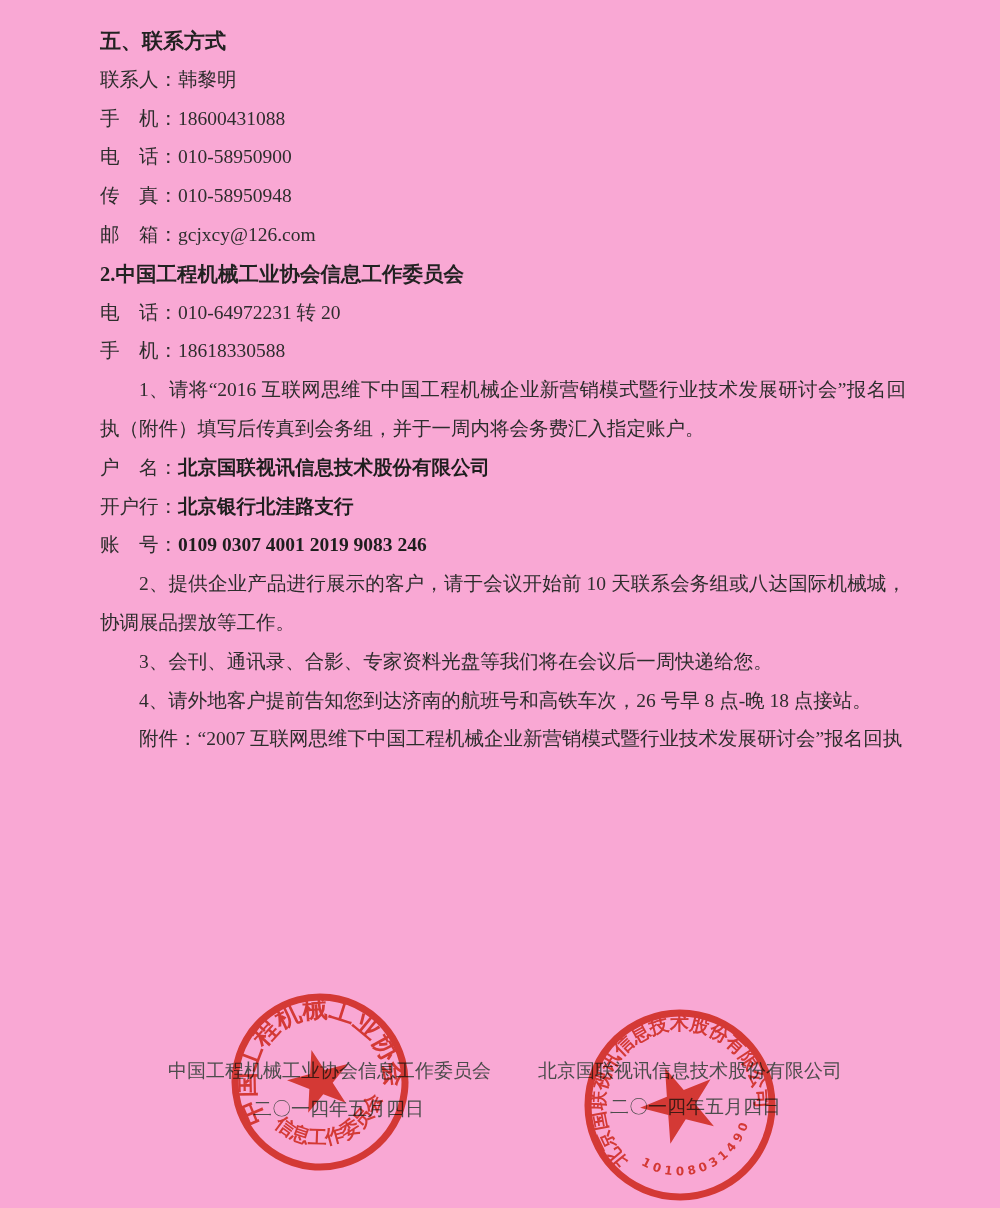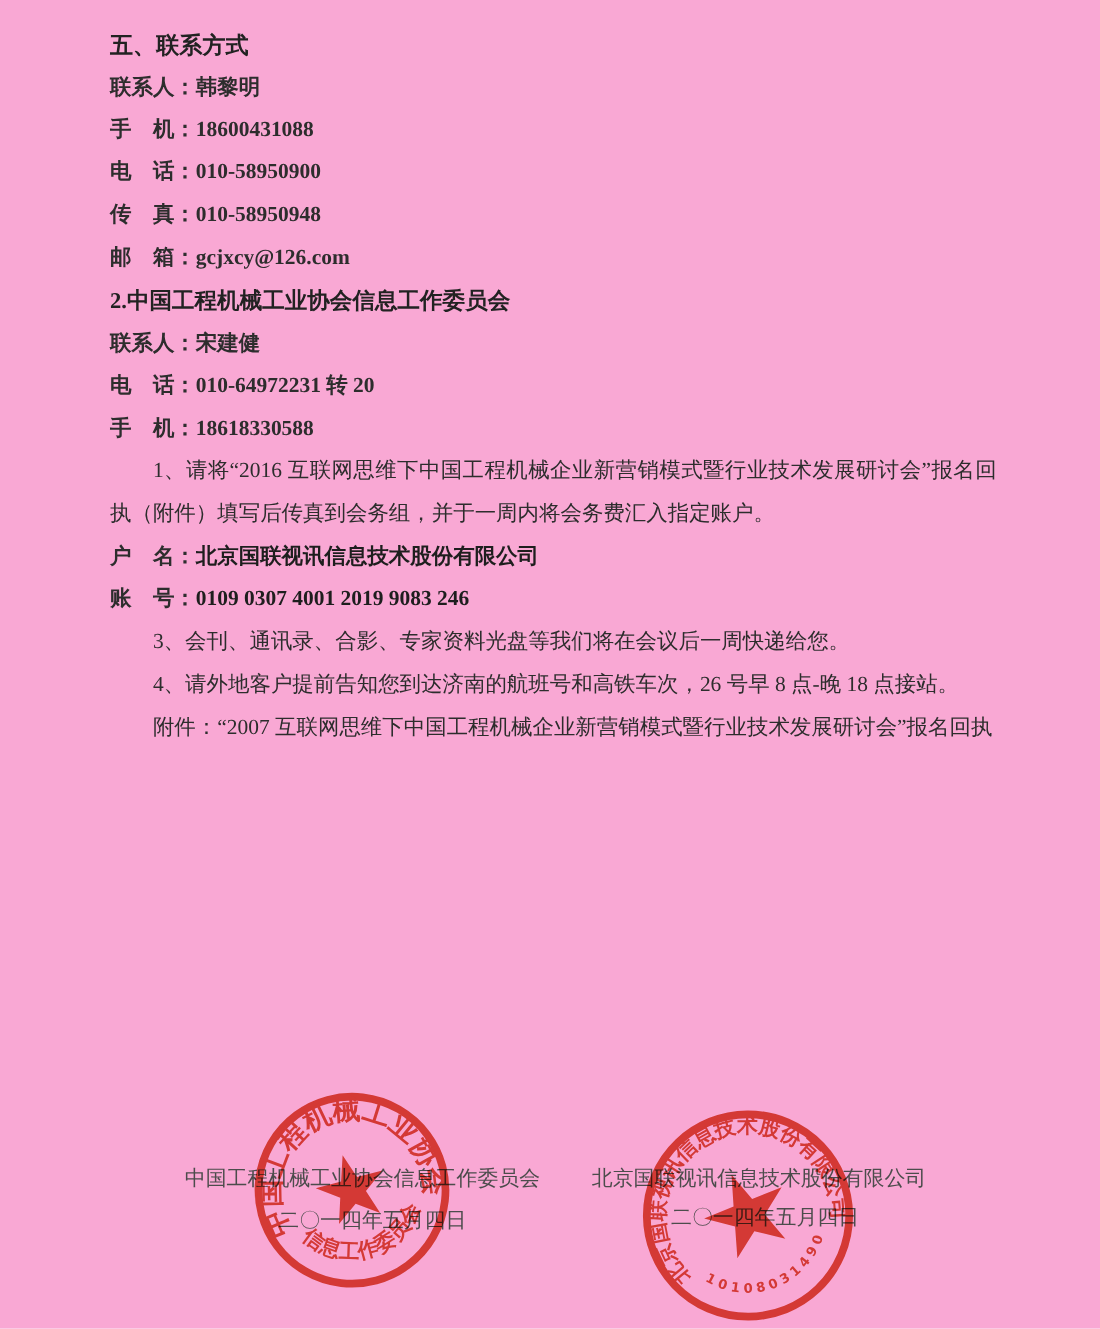--- a/index.html
+++ b/index.html
@@ -13,24 +13,24 @@
     padding-left:46px;
   }
   .content{
     position:absolute;left:100px;top:22px;width:806px;
     font-size:19.5px;line-height:38.8px;
     text-align:justify;
   }
   .content p, .content div{margin:0;padding:0;}
   .h{font-weight:bold;font-size:21px;color:#222;}
   .sub{font-weight:bold;font-size:20.5px;color:#222;margin-left:45px;}
-  .cl{margin-left:43px;font-weight:bold;}
+  .cl{margin-left:43px;}
   .para{text-indent:2em;}
   .bank{margin-left:75px;}
-  .bank .bl{font-weight:bold;margin-top:30px;}
+  .bank .bl{font-weight:normal;margin-top:30px;}
   .bank .bv{font-weight:bold;color:#1e1e1e;}
   .attach{margin-top:19px;}
   
   .sig-text{position:absolute;font-size:19px;color:#4c4c4c;white-space:nowrap;}
   .seal{position:absolute;mix-blend-mode:multiply;opacity:0.9;}
   .seal text{font-family:"Liberation Serif","DejaVu Serif",serif;font-weight:bold;}
   .seal .num{font-family:"DejaVu Sans","Liberation Sans",sans-serif;font-weight:bold;letter-spacing:4px;}
 </style>
 </head>
 <body>
@@ -38,30 +38,33 @@
 <div class="page">
 
   <div class="content">
     <div class="h">五、联系方式</div>
     <div class="cl">联系人：韩黎明</div>
     <div class="cl">手　机：18600431088</div>
     <div class="cl">电　话：010-58950900</div>
     <div class="cl">传　真：010-58950948</div>
     <div class="cl">邮　箱：gcjxcy@126.com</div>
     <div class="sub">2.中国工程机械工业协会信息工作委员会</div>
-    <div class="cl">联系人：宋建健</div>
     <div class="cl">电　话：010-64972231 转 20</div>
     <div class="cl">手　机：18618330588</div>
     <p class="para">1、请将“2016 互联网思维下中国工程机械企业新营销模式暨行业技术发展研讨会”报名回执（附件）填写后传真到会务组，并于一周内将会务费汇入指定账户。</p>
     <div class="bank">
       <span class="bl">户　名：</span><span class="bv">北京国联视讯信息技术股份有限公司</span>
     </div>
     <div class="bank">
+      <span class="bl">开户行：</span><span class="bv">北京银行北洼路支行</span>
+    </div>
+    <div class="bank">
       <span class="bl">账　号：</span><span class="bv">0109 0307 4001 2019 9083 246</span>
     </div>
+    <p class="para">2、提供企业产品进行展示的客户，请于会议开始前 10 天联系会务组或八达国际机械城，协调展品摆放等工作。</p>
     <p class="para">3、会刊、通讯录、合影、专家资料光盘等我们将在会议后一周快递给您。</p>
     <p class="para">4、请外地客户提前告知您到达济南的航班号和高铁车次，26 号早 8 点-晚 18 点接站。</p>
     <p class="para attach">附件：“2007 互联网思维下中国工程机械企业新营销模式暨行业技术发展研讨会”报名回执</p>
   </div>
 
   <div class="sig-text" style="left:168px;top:1058px;">中国工程机械工业协会信息工作委员会</div>
   <div class="sig-text" style="left:253px;top:1096px;">二〇一四年五月四日</div>
 
   <div class="sig-text" style="left:538px;top:1058px;">北京国联视讯信息技术股份有限公司</div>
   <div class="sig-text" style="left:610px;top:1094px;">二〇一四年五月四日</div>

